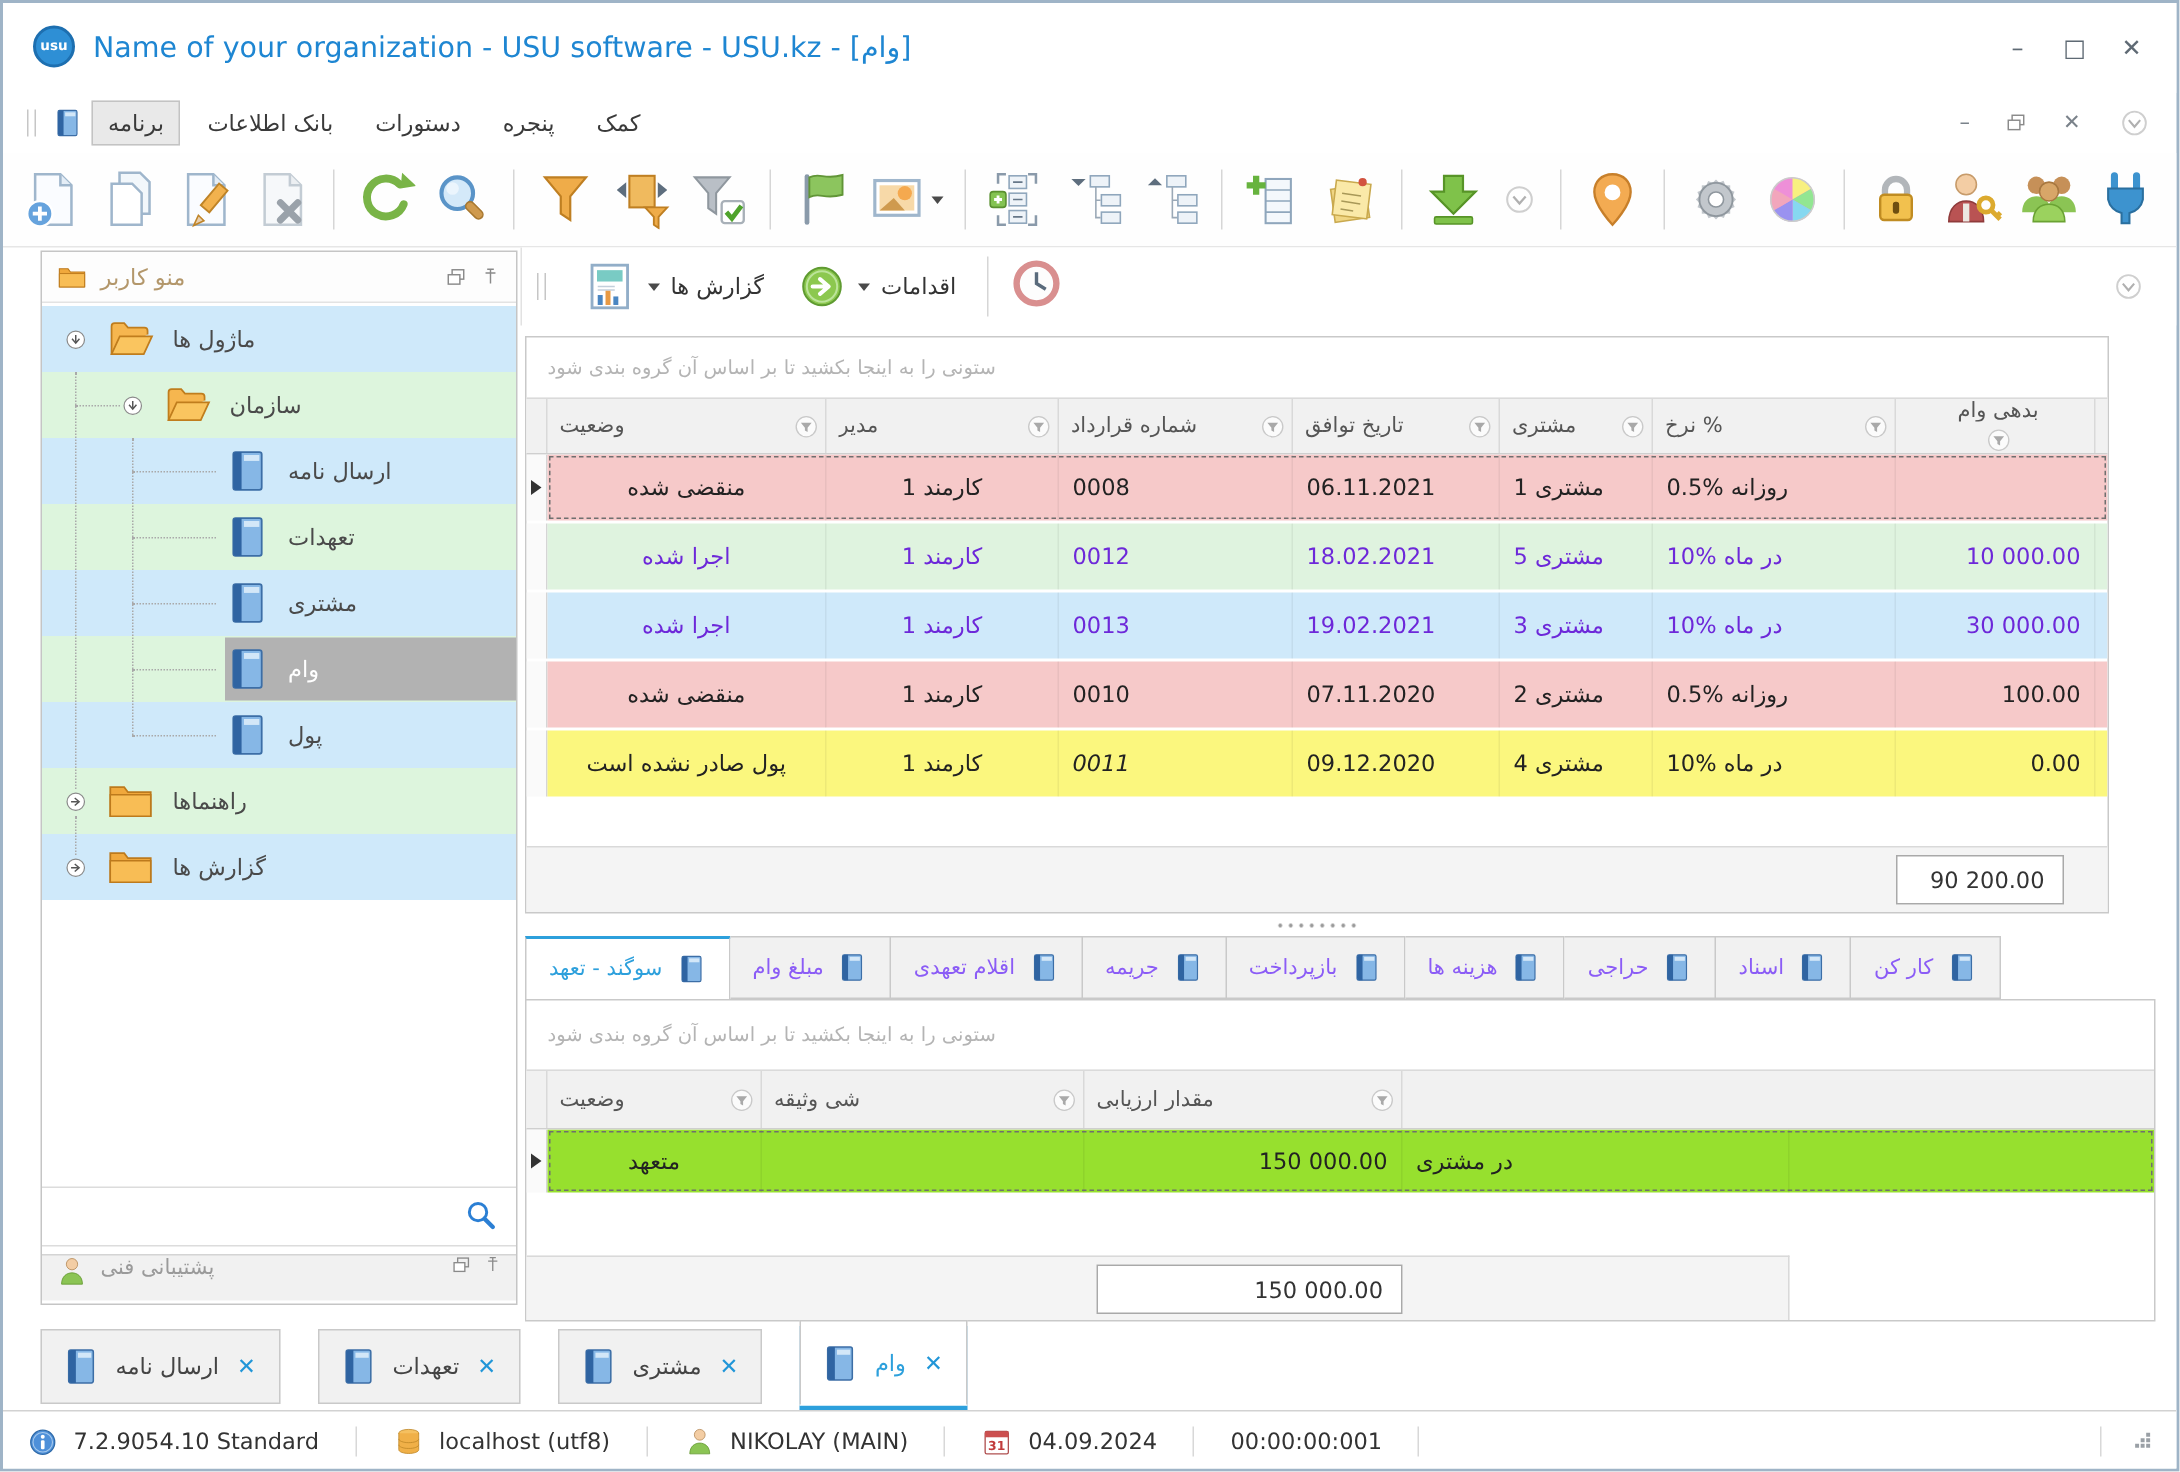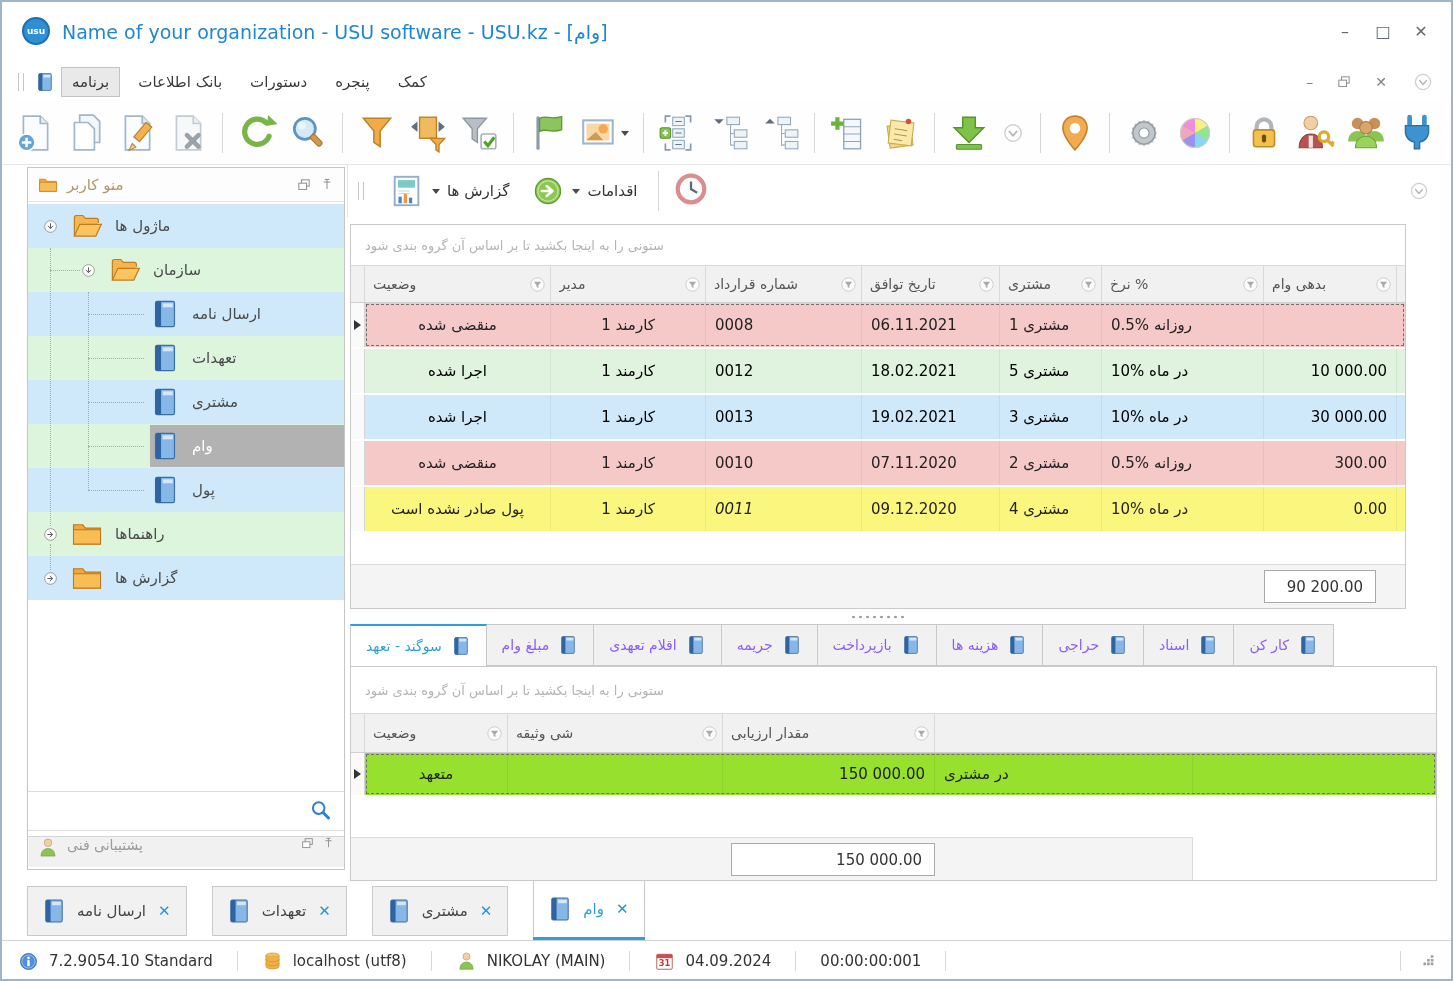--- a/index.html
+++ b/index.html
@@ -67,21 +67,21 @@
 .hind{width:14px;flex:none;border-right:1px solid #d9d9d9;background:#f1f1f1}
 .gbody{flex:1;overflow:hidden}
 .grow{display:flex;height:44px;margin-bottom:2px}
 #grid-pledge .grow{height:42px}
 .ind{width:14px;flex:none;background:#fafafa;border-right:1px solid #d5d5d5;display:flex;align-items:center;justify-content:center}
 .tri{width:0;height:0;border-top:5px solid transparent;border-bottom:5px solid transparent;border-left:7px solid #333}
 .band{display:flex;flex:1 0 auto}
 .band.sel{outline:1px dashed #6f6f6f;outline-offset:-2px}
 .gcell{display:flex;align-items:center;font-size:15px;border-right:1px solid rgba(0,0,0,.055);white-space:nowrap;overflow:hidden}
 .bg-pink{background:#f6c9c9}.bg-green{background:#dff3df}.bg-blue{background:#cfe9fa}.bg-yellow{background:#fbf77e}.bg-lime{background:#97e02e}
-.faded .gcell{color:#000000}
+.faded .gcell{color:#6d28d9}
 .gsummary{height:44px;background:#f4f4f4;border-top:1px solid #d9d9d9;position:relative;flex:none;margin-top:auto}
 #grid-pledge .gsummary{height:43px;width:842px;border-right:1px solid #d9d9d9}
 .total-box{position:absolute;top:5px;height:33px;background:#fff;border:1px solid #a9a9a9;display:flex;align-items:center;justify-content:flex-end;padding:0 12px;font-size:15px;color:#333}
 #loans-total{right:29px;width:112px}
 #pledge-total{left:380px;width:204px}
 
 
 #splitter{position:absolute;left:348px;top:607px;width:1056px;height:15px;display:flex;align-items:center;justify-content:center}
 #splitter .dots{width:56px;height:4px;background-image:radial-gradient(circle,#9a9a9a 1px,transparent 1.6px);background-size:7px 4px}
 
@@ -673,21 +673,21 @@
         </div>
         <div class="hcell" style="width: 162px;">
           <span class="lbl">نرخ %</span>
           <span class="ic">
             <svg width="17" height="17" viewBox="0 0 38 38">
               <circle cx="19" cy="19" r="15" fill="#fbfbfb" stroke="#c9c9c9" stroke-width="2"></circle>
               <path d="M11 13h16l-6 7.5V27l-4-2.5v-4z" fill="#a9a9a9"></path>
             </svg>
           </span>
         </div>
-        <div class="hcell" style="width: 133px;">
+        <div class="hcell" style="width: 133px; flex-direction: column;">
           <span class="lbl">بدهی وام</span>
           <span class="ic">
             <svg width="17" height="17" viewBox="0 0 38 38">
               <circle cx="19" cy="19" r="15" fill="#fbfbfb" stroke="#c9c9c9" stroke-width="2"></circle>
               <path d="M11 13h16l-6 7.5V27l-4-2.5v-4z" fill="#a9a9a9"></path>
             </svg>
           </span>
         </div>
       </div>
     <div class="gbody" id="loans-body">
@@ -730,21 +730,21 @@
         </div>
         <div class="grow">
           <div class="ind"></div>
           <div class="band bg-pink">
             <div class="gcell" style="width: 186px; justify-content: center; padding: 0px 9px;">منقضی شده</div>
             <div class="gcell" style="width: 155px; justify-content: center; padding: 0px 9px;">کارمند 1</div>
             <div class="gcell" style="width: 156px; justify-content: flex-start; padding: 0px 9px;">0010</div>
             <div class="gcell" style="width: 138px; justify-content: flex-start; padding: 0px 9px;">07.11.2020</div>
             <div class="gcell" style="width: 102px; justify-content: flex-start; padding: 0px 9px;">مشتری 2</div>
             <div class="gcell" style="width: 162px; justify-content: flex-start; padding: 0px 9px;">روزانه %0.5</div>
-            <div class="gcell" style="width: 133px; justify-content: flex-end; padding: 0px 9px;">300.00</div>
+            <div class="gcell" style="width: 133px; justify-content: flex-end; padding: 0px 9px;">100.00</div>
           </div>
         </div>
         <div class="grow">
           <div class="ind"></div>
           <div class="band bg-yellow">
             <div class="gcell" style="width: 186px; justify-content: center; padding: 0px 9px;">پول صادر نشده است</div>
             <div class="gcell" style="width: 155px; justify-content: center; padding: 0px 9px;">کارمند 1</div>
             <div class="gcell" style="width: 156px; justify-content: flex-start; padding: 0px 9px; font-style: italic;">0011</div>
             <div class="gcell" style="width: 138px; justify-content: flex-start; padding: 0px 9px;">09.12.2020</div>
             <div class="gcell" style="width: 102px; justify-content: flex-start; padding: 0px 9px;">مشتری 4</div>

